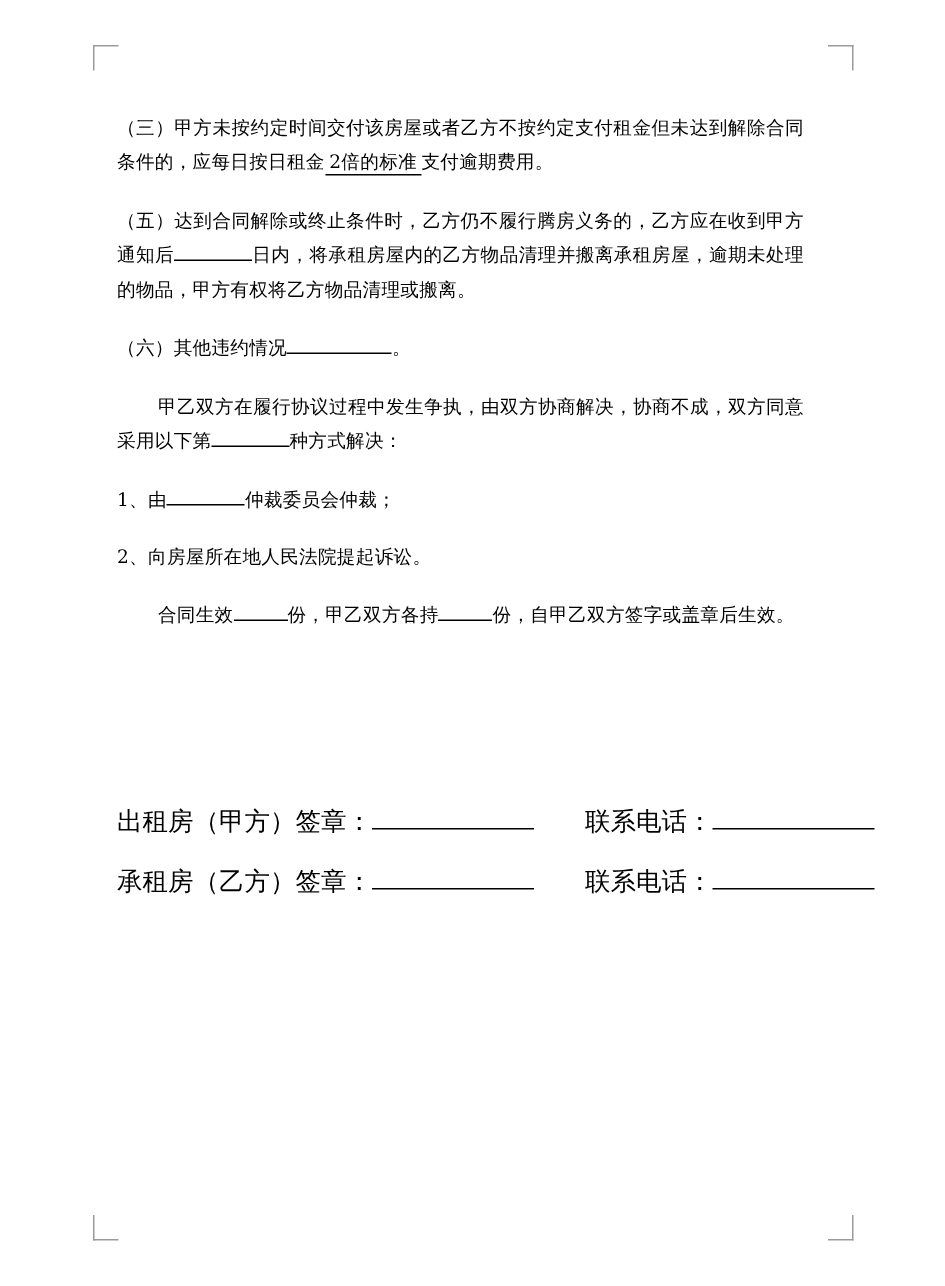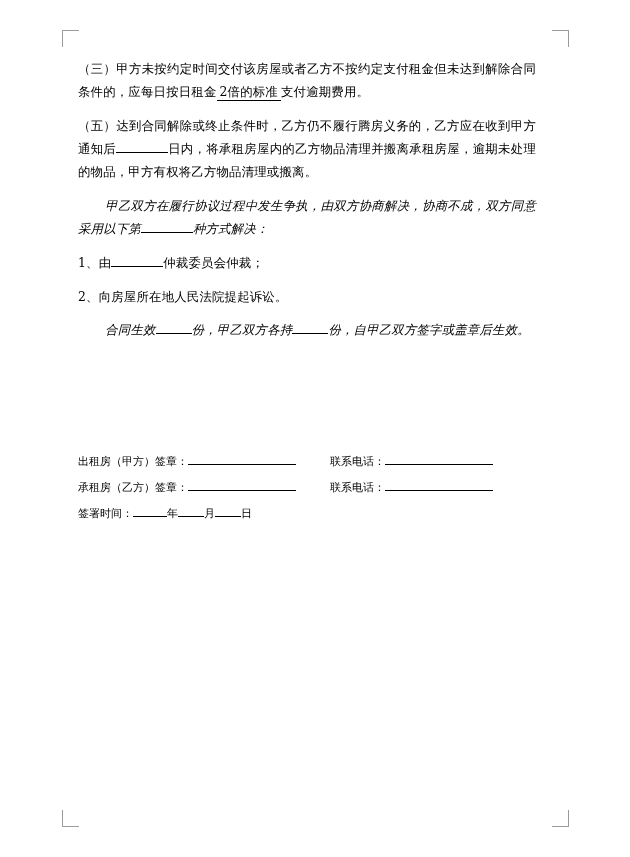--- a/index.html
+++ b/index.html
@@ -34,30 +34,30 @@
   .mark.br { left: 552px; top: 810px; border-right: 1px solid #9b9b9b; border-bottom: 1px solid #9b9b9b; }
 
   .content {
     position: absolute;
     left: 78px;
     top: 58px;
     width: 458px;
   }
 
   p {
-    margin: 0 0 11px 0;
+    margin: 16px 0 11px 0;
     font-size: 12.4px;
     line-height: 1.85;
     text-align: justify;
     letter-spacing: 0.2px;
     font-family: "DejaVu Serif", "Liberation Serif", serif;
   }
 
   .indent1 { text-indent: 0; }
-  .indent2 { text-indent: 2.2em; font-style: italic; }
+  .indent2 { text-indent: 2.2em; }
 
   .heading {
     margin: 2px 0 6px 0;
     font-size: 12.4px;
     line-height: 1.85;
   }
 
   
   .blank {
     display: inline-block;
@@ -70,21 +70,21 @@
   .b-md { min-width: 52px; }
   .b-lg { min-width: 70px; }
   .b-text { padding: 0 3px; min-width: 58px; }
 
   .spacer { height: 96px; }
 
   .sig-block {
     margin-top: 0;
   }
   .sig-line {
-    font-size: 11px;
+    font-size: 17px;
     line-height: 2.35;
     white-space: nowrap;
   }
   .sig-label { }
   .sig-rule {
     display: inline-block;
     border-bottom: 1px solid #000;
     width: 108px;
     vertical-align: baseline;
   }
@@ -107,20 +107,21 @@
   <div class="mark bl"></div>
   <div class="mark br"></div>
 
   <div class="content">
 
     <p class="indent1"><span>（三）甲方未按约定时间交付该房屋或者乙方不按约定支付租金但未达到解除合同条件的，应每日按日租金</span><span class="blank b-text">2倍的标准</span><span>支付逾期费用。</span></p>
 
 
     <p class="indent1"><span>（五）达到合同解除或终止条件时，乙方仍不履行腾房义务的，乙方应在收到甲方通知后</span><span class="blank b-md"></span><span>日内，将承租房屋内的乙方物品清理并搬离承租房屋，逾期未处理的物品，甲方有权将乙方物品清理或搬离。</span></p>
 
+    <p class="indent1"><span>（六）其他违约情况</span><span class="blank b-lg"></span><span>。</span></p>
 
 
     <p class="indent2"><span>甲乙双方在履行协议过程中发生争执，由双方协商解决，协商不成，双方同意采用以下第</span><span class="blank b-md"></span><span>种方式解决：</span></p>
 
     <p class="indent1"><span>1、由</span><span class="blank b-md"></span><span>仲裁委员会仲裁；</span></p>
 
     <p class="indent1"><span>2、向房屋所在地人民法院提起诉讼。</span></p>
 
 
     <p class="indent2"><span>合同生效</span><span class="blank b-sm"></span><span>份，甲乙双方各持</span><span class="blank b-sm"></span><span>份，自甲乙双方签字或盖章后生效。</span></p>
@@ -130,20 +131,17 @@
     <div class="sig-block">
 
       <div class="sig-line">
         <span class="sig-label">出租房（甲方）签章：</span><span class="sig-rule"></span><span class="sig-gap"></span><span class="sig-label">联系电话：</span><span class="sig-rule"></span>
       </div>
 
       <div class="sig-line">
         <span class="sig-label">承租房（乙方）签章：</span><span class="sig-rule"></span><span class="sig-gap"></span><span class="sig-label">联系电话：</span><span class="sig-rule"></span>
       </div>
 
-      <div class="sig-line">
-        <span class="sig-label">签署时间：</span><span class="date-rule"></span><span>年</span><span class="date-rule sm"></span><span>月</span><span class="date-rule sm"></span><span>日</span>
-      </div>
 
     </div>
 
   </div>
 </div>
 
 </body></html>

